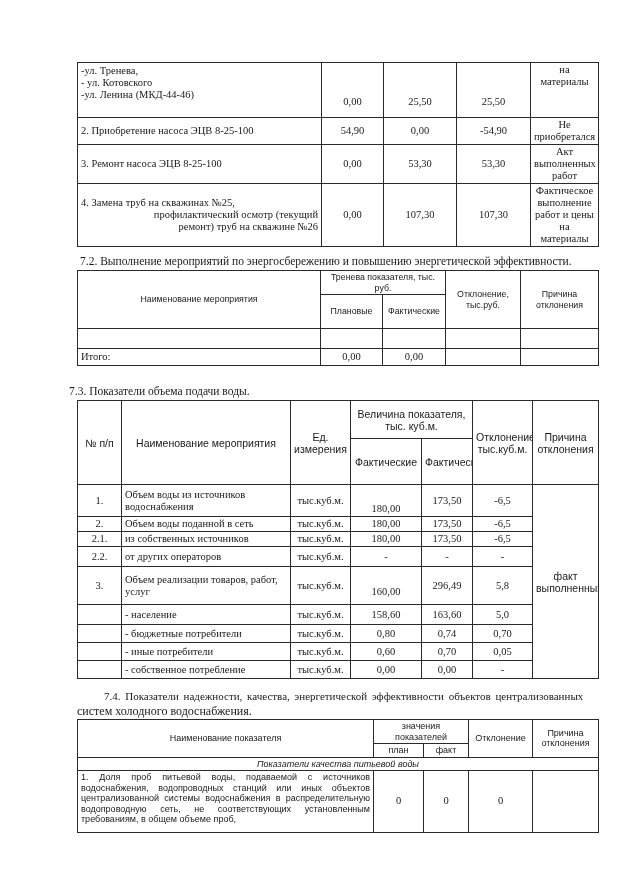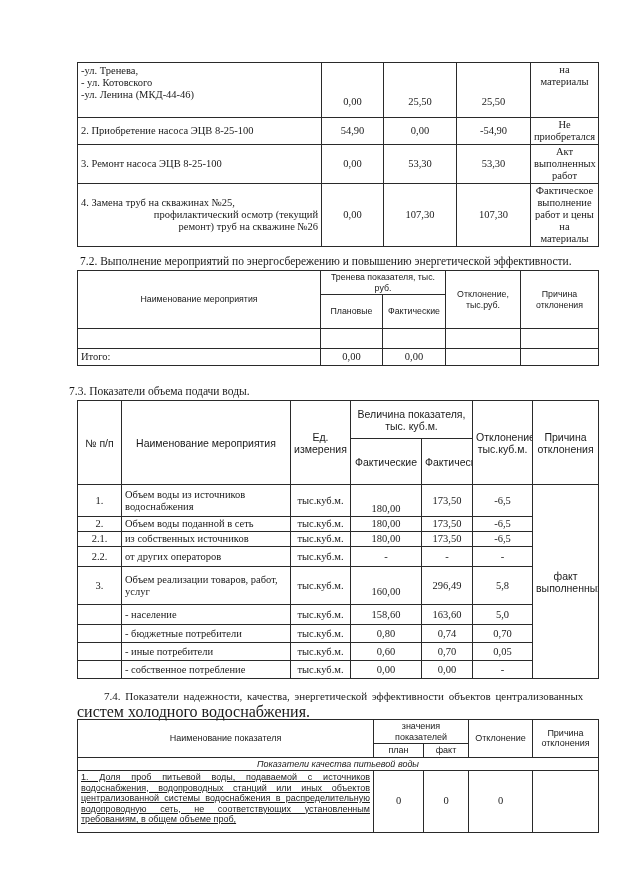--- a/index.html
+++ b/index.html
@@ -10,21 +10,21 @@
   td, th { border: 1px solid #2a2a2a; padding: 1px 3px; font-weight: normal;
            vertical-align: middle; overflow: hidden; }
   .t1 td { font-size: 10.5px; line-height: 12px; }
   .c { text-align: center; }
   .l { text-align: left; }
   .small { font-family: "Liberation Sans", "DejaVu Sans", sans-serif; font-size: 8.8px; line-height: 10.5px; }
   .heading { font-size: 11.5px; line-height: 13px; white-space: nowrap; }
   .t3 td { font-size: 10.5px; line-height: 12px; }
   .t4 td { font-size: 9px; line-height: 10.5px; font-family: "Liberation Sans", "DejaVu Sans", sans-serif; }
   .ital { font-style: italic; }
-  .just { text-align: justify; text-align-last: auto; text-decoration: underline; }
+  .just { text-align: justify; text-align-last: auto; }
   .indent { padding-left: 14px; text-align: right; }
 </style>
 </head>
 <body>
 
 <table class="t1" style="left:77px; top:62px; width:521px;">
   <colgroup>
     <col style="width:244px">
       <col style="width:62px">
       <col style="width:73px">
@@ -202,21 +202,21 @@
     <td class="l">- собственное потребление</td>
     <td class="c">тыс.куб.м.</td>
     <td class="c">0,00</td>
     <td class="c">0,00</td>
     <td class="c">-</td>
   </tr>
 </tbody>
   </table>
 
 <div class="abs heading" style="left:104px; top:690px; font-size:11px; word-spacing:2px;">7.4. Показатели надежности, качества, энергетической эффективности объектов централизованных</div>
-<div class="abs heading" style="left:77px; top:705px; font-size:16px;">систем холодного водоснабжения.</div>
+<div class="abs heading" style="left:77px; top:705px; font-size:12px;">систем холодного водоснабжения.</div>
 <table class="t4" style="left:77px; top:719px; width:521px;">
   <colgroup>
     <col style="width:296px">
       <col style="width:50px">
       <col style="width:45px">
       <col style="width:64px">
       <col style="width:66px">
   </colgroup>
   <tbody>
       <tr style="height:24px;">

